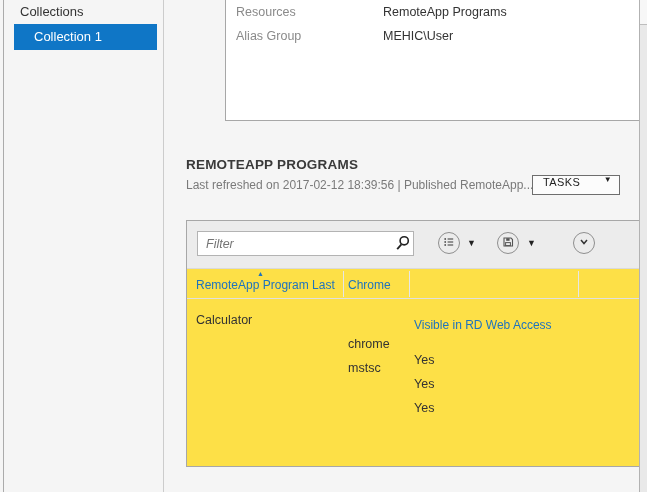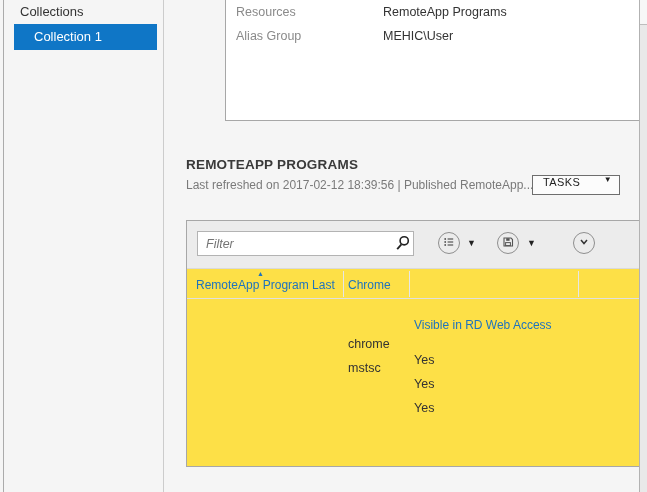--- a/index.html
+++ b/index.html
@@ -175,20 +175,21 @@
     <span class="th col-name">RemoteApp Program Last</span>
     <span class="sep sep1"></span>
     <span class="th col-alias">Chrome</span>
     <span class="sep sep2"></span>
     <span class="th col-visible">Visible in RD Web Access</span>
     <span class="sep sep3"></span>
   </div>
 
   <div class="tbody">
     <div class="trow">
+      <span class="td col-name">Calculator</span>
       <span class="td col-visible">Yes</span>
     </div>
     <div class="trow">
       <span class="td col-alias">chrome</span>
       <span class="td col-visible">Yes</span>
     </div>
     <div class="trow">
       <span class="td col-alias">mstsc</span>
       <span class="td col-visible">Yes</span>
     </div>

